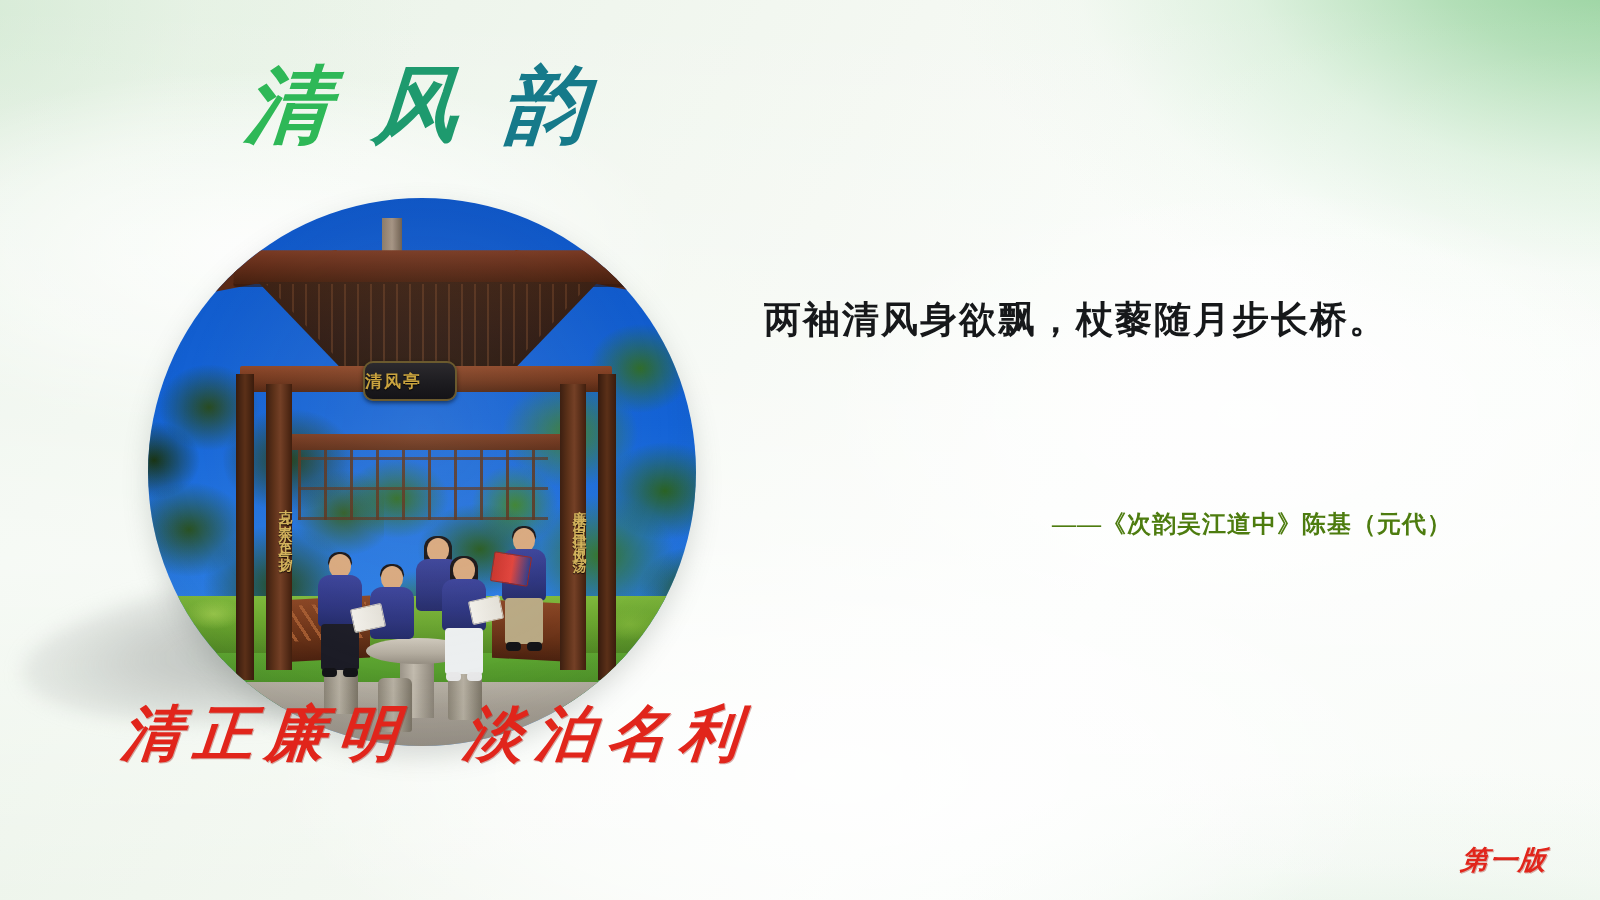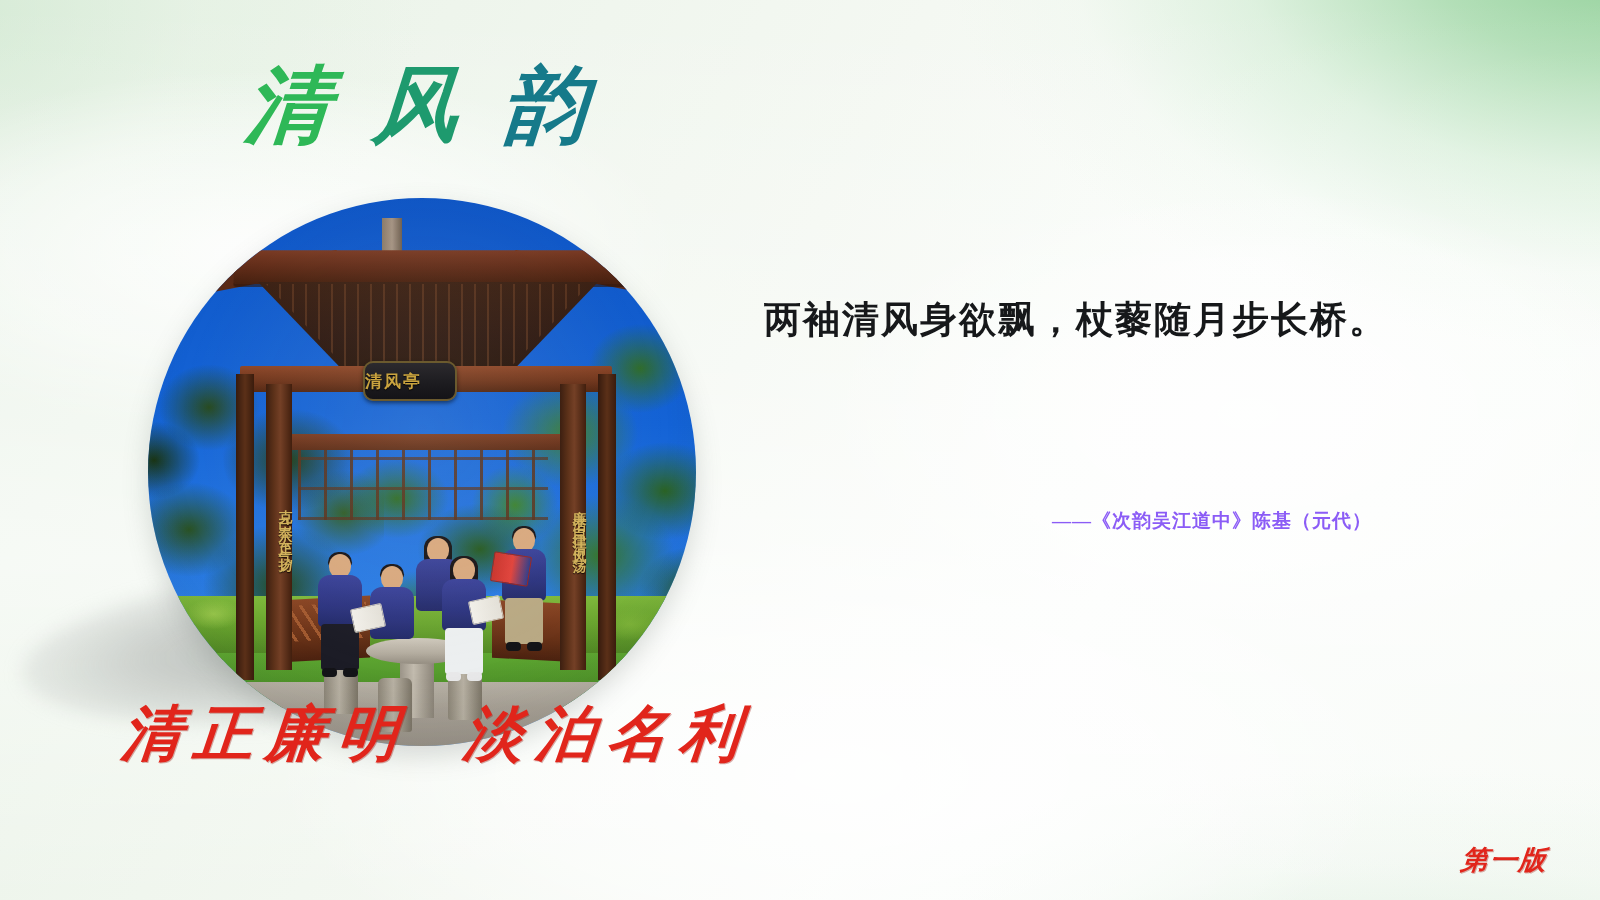--- a/index.html
+++ b/index.html
@@ -552,23 +552,23 @@
     line-height: 1.72;
     letter-spacing: 2px;
     white-space: nowrap;
   }
   #attribution {
     position: absolute;
     left: 1052px;
     top: 508px;
     z-index: 6;
     font-family: "Liberation Serif", "DejaVu Serif", serif;
-    font-size: 19px;
+    font-size: 24px;
     font-weight: 600;
-    color: #8b5cf6;
+    color: #4d7c0f;
     letter-spacing: 1px;
     white-space: nowrap;
   }
 
   
   #edition {
     position: absolute;
     right: 52px;
     bottom: 22px;
     z-index: 8;

